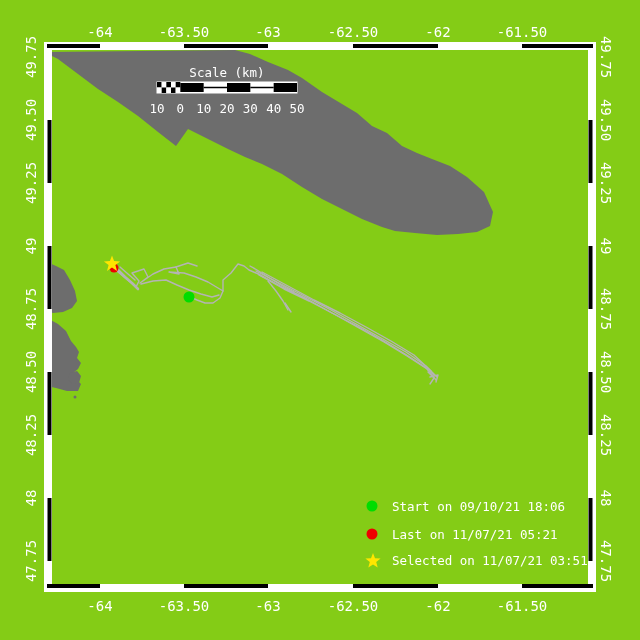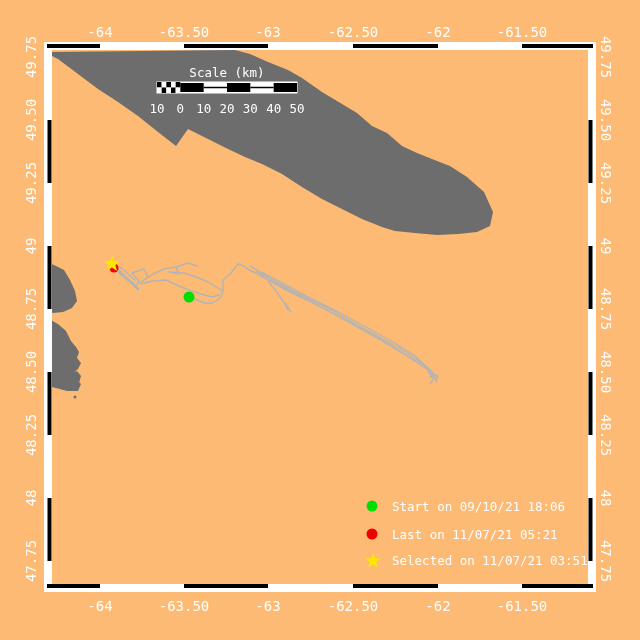--- a/index.html
+++ b/index.html
@@ -1,16 +1,16 @@
 <!DOCTYPE html>
 <html><head>
 <meta charset="utf-8">
 <style>
   html,body{margin:0;padding:0;background:#000;}
-  #stage{position:relative;width:640px;height:640px;background:#fdba74;overflow:hidden;}
+  #stage{position:relative;width:640px;height:640px;background:#84cc16;overflow:hidden;}
   svg text{font-family:"DejaVu Sans Mono","Liberation Mono",monospace;fill:#fff;}
   .axis-label{font-size:14px;}
   .scale-label{font-size:12.5px;}
   .scale-title{font-size:12.5px;}
   .legend-label{font-size:12.5px;}
 </style>
 </head>
 <body>
 
 <div id="stage">

